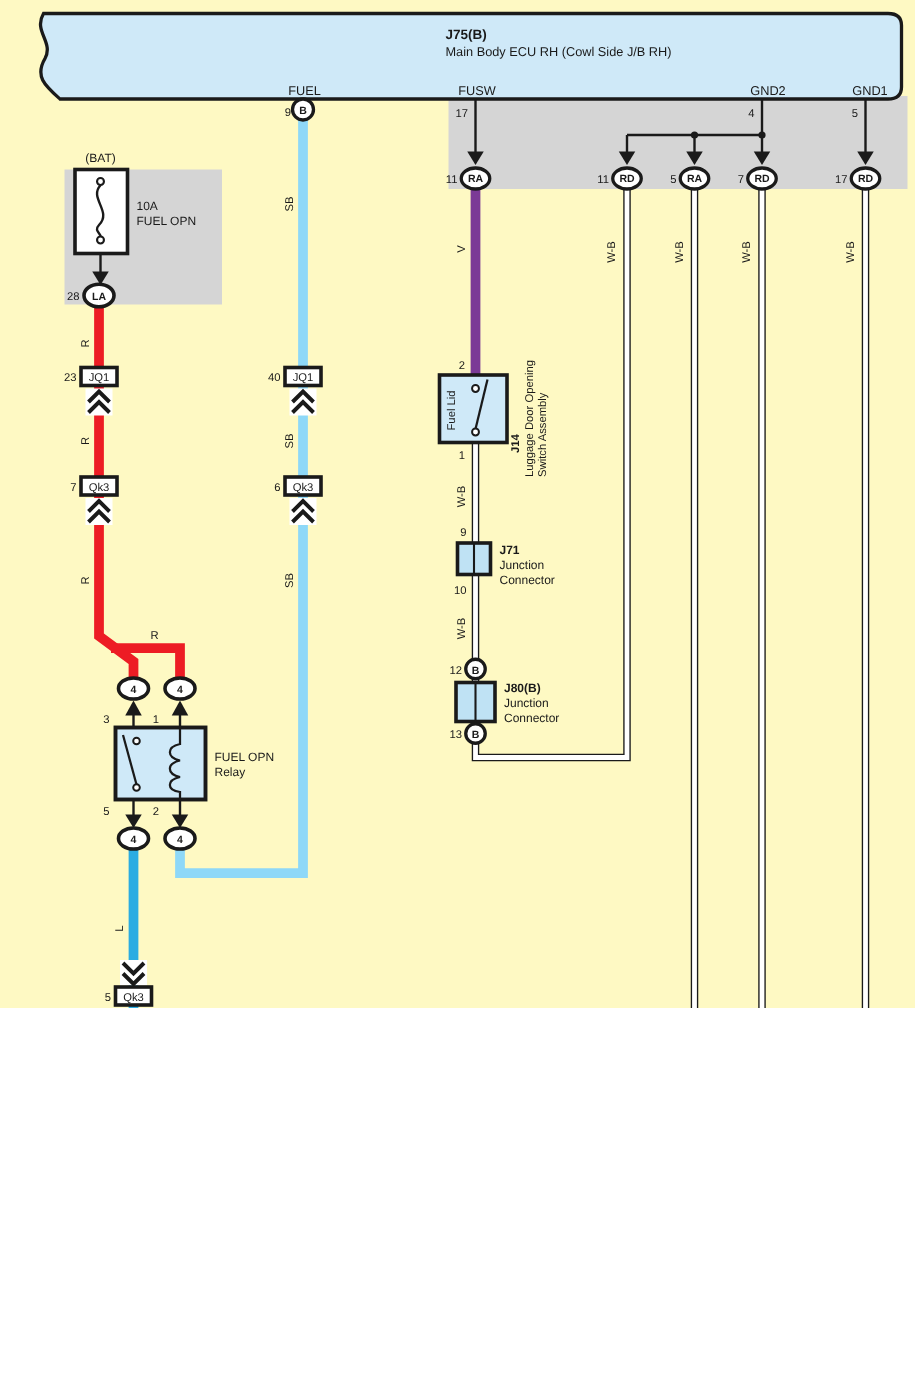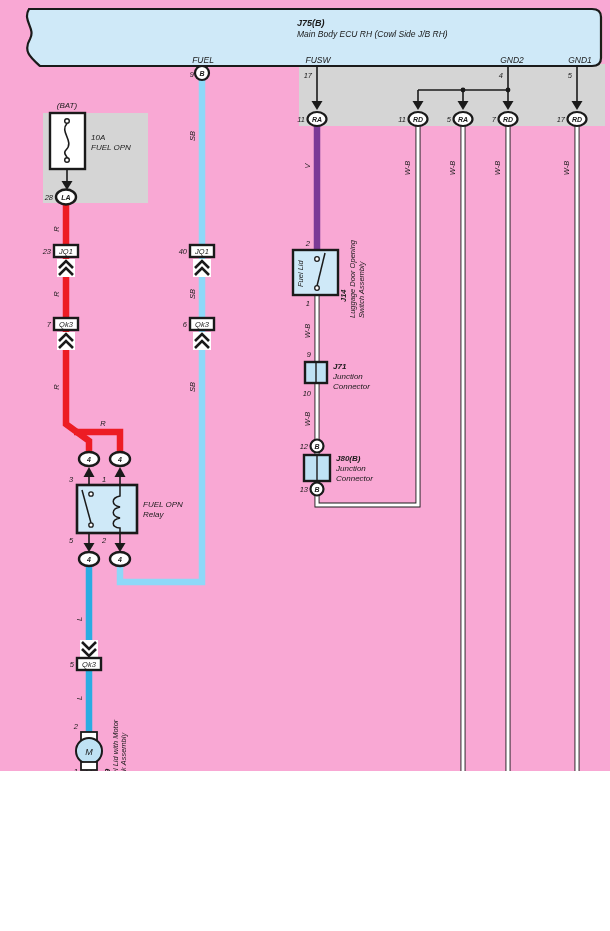--- a/index.html
+++ b/index.html
@@ -1,16 +1,16 @@
 <!DOCTYPE html>
 <html><head>
 <meta charset="utf-8">
 <style>
   html,body{margin:0;padding:0;background:#fff;}
-  .stage{width:610px;height:771px;position:relative;background:#f9a8d4;overflow:hidden;font-style:italic;}
+  .stage{width:610px;height:672px;position:relative;background:#fef9c3;overflow:hidden;}
   svg{display:block;}
   text{font-family:"Liberation Sans","DejaVu Sans",sans-serif;fill:#1a1a1a;}
   .f9{font-size:9px}.f85{font-size:8.5px}.f8{font-size:8px}.f75{font-size:7.5px}.f7{font-size:7px}
   .b{font-weight:bold}
   .mid{text-anchor:middle}.end{text-anchor:end}
   .ln{stroke:#1a1a1a;fill:none}
   .comp{fill:#cfe9f8;stroke:#1a1a1a}
   .wht{fill:#ffffff;stroke:#1a1a1a}
   .jc{fill:#bfe2f4;stroke:#1a1a1a}
 </style>

